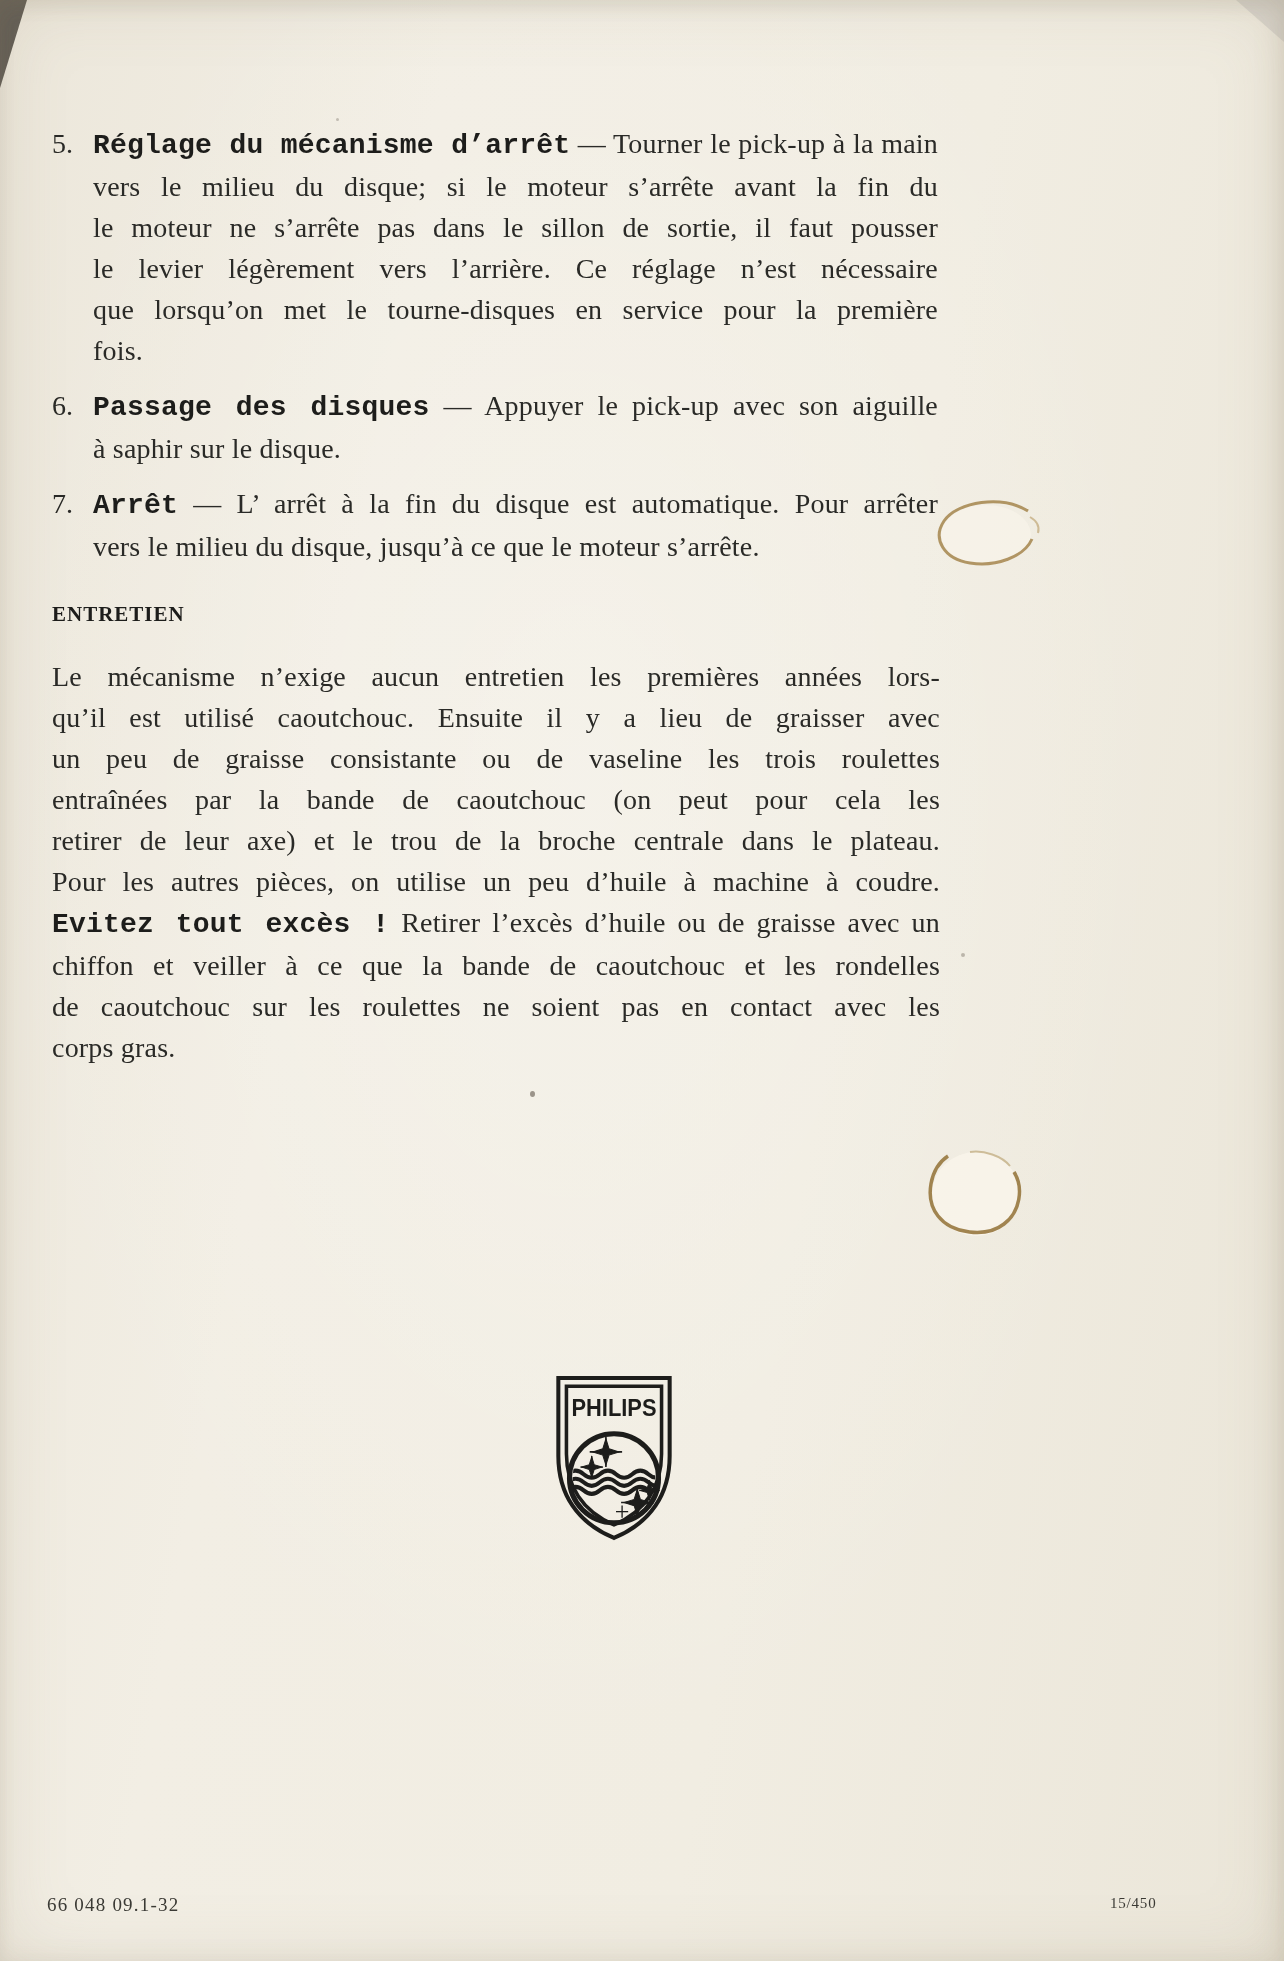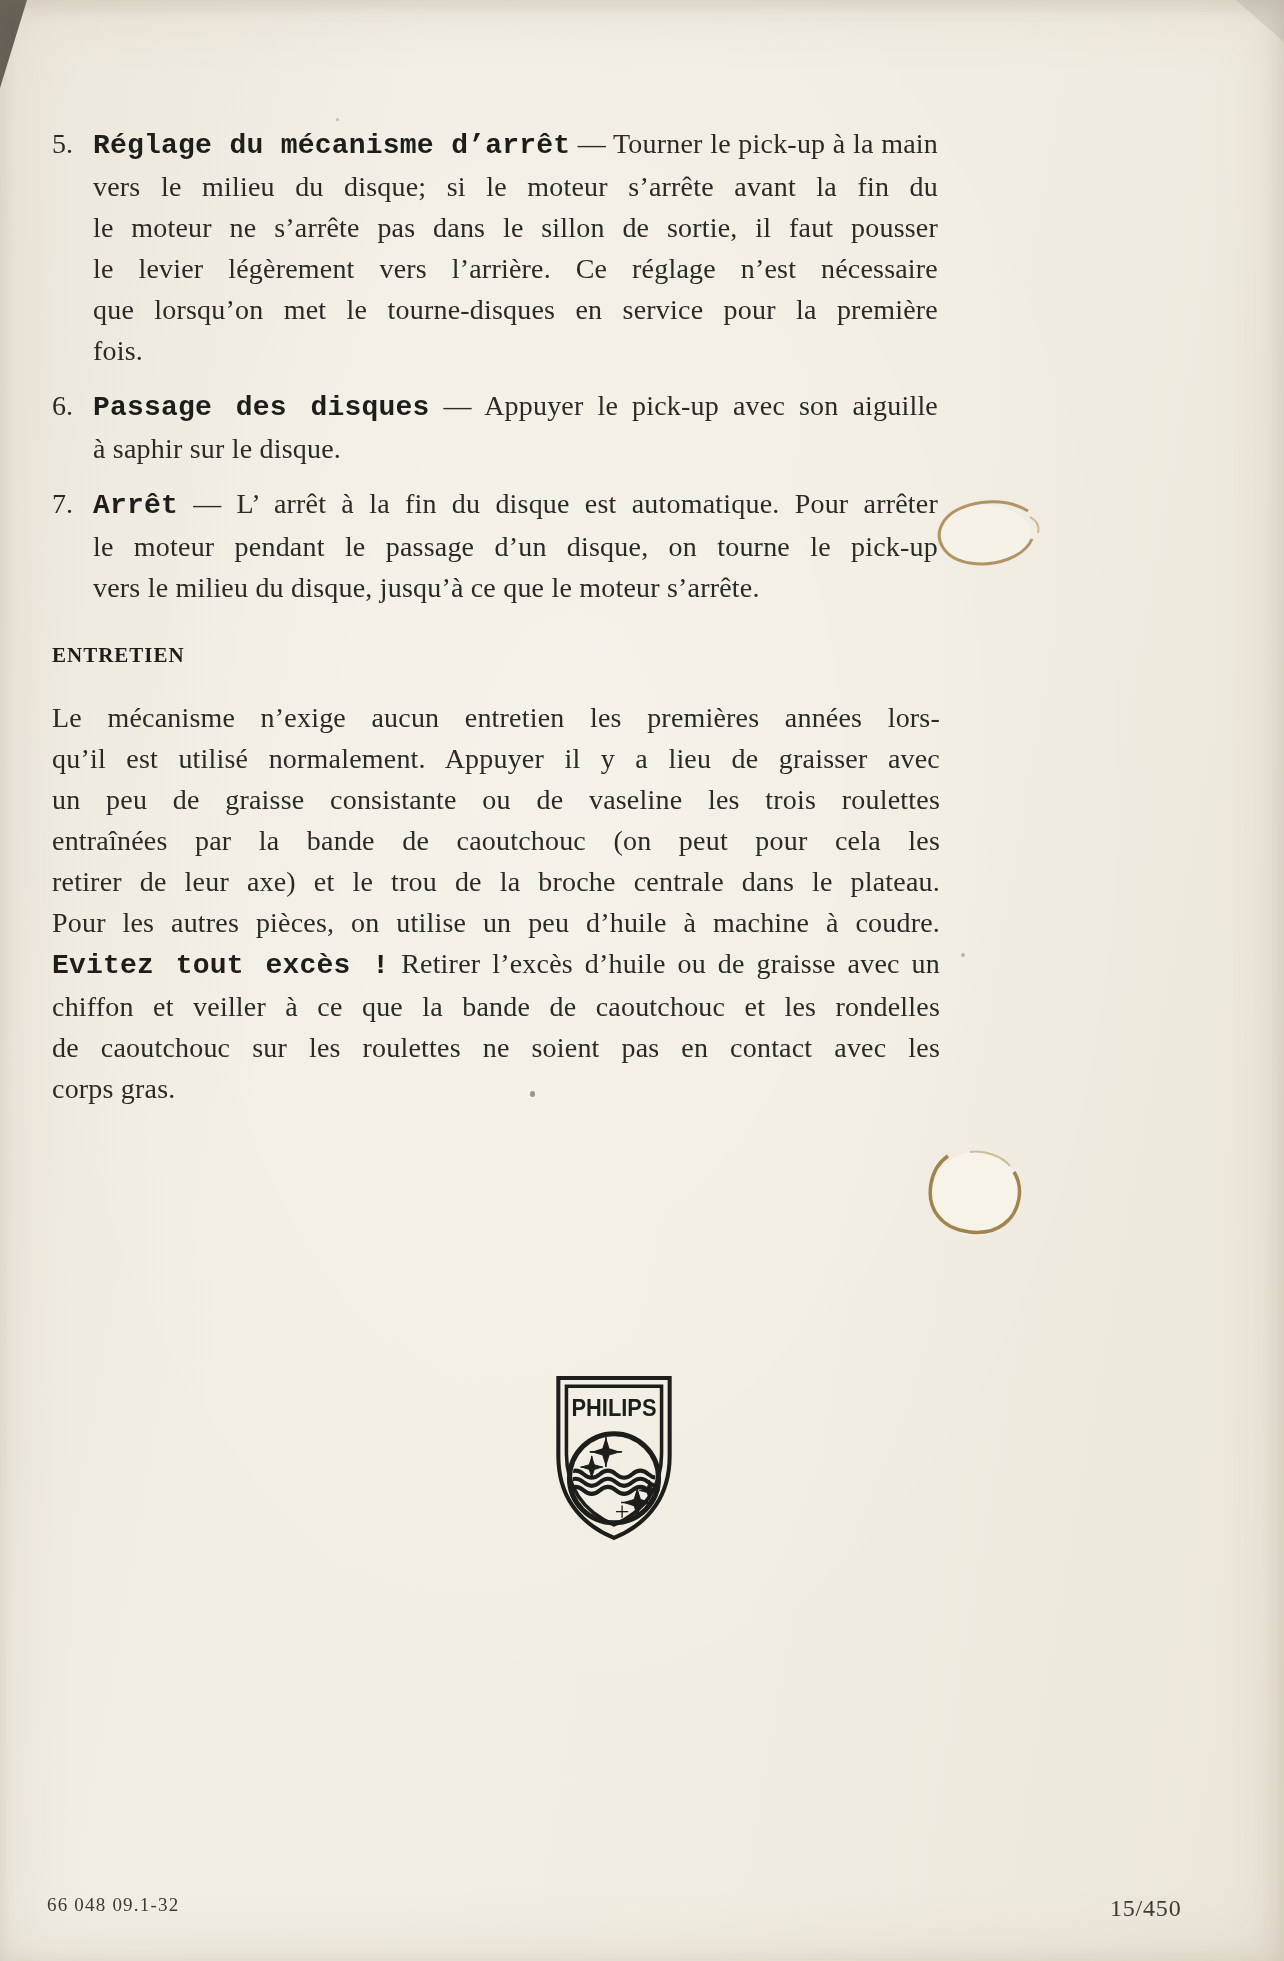--- a/index.html
+++ b/index.html
@@ -48,21 +48,21 @@
     letter-spacing:1px;margin:25px 0 20px 0;
   }
   .para{width:888px;}
   .logo{position:absolute;left:553px;top:1373px;width:122px;height:170px;}
   .footer-left{
     position:absolute;left:47px;top:1894px;
     font-size:19px;letter-spacing:1.2px;color:#3b3a35;
   }
   .footer-right{
     position:absolute;left:1110px;top:1895px;
-    font-size:24px;letter-spacing:.8px;color:#3b3a35;
+    font-size:15px;letter-spacing:.8px;color:#3b3a35;
   }
   .stain{position:absolute;pointer-events:none;}
   .stain1{left:930px;top:493px;width:112px;height:88px;}
   .stain2{left:922px;top:1142px;width:110px;height:104px;}
   .speck{position:absolute;border-radius:50%;background:#6b6257;opacity:.65;}
   .speck1{left:530px;top:1091px;width:5px;height:6px;}
   .speck2{left:961px;top:953px;width:4px;height:4px;opacity:.4;}
   .speck3{left:336px;top:118px;width:3px;height:3px;opacity:.35;}
 </style>
 </head>
@@ -90,29 +90,28 @@
           <span class="num">6.</span>
           <div class="item-body">
             <div class="line"><b>Passage des disques</b> — Appuyer le pick-up avec son aiguille</div>
             <div class="line last">à saphir sur le disque.</div>
           </div>
         </div>
         <div class="list-item">
           <span class="num">7.</span>
           <div class="item-body">
             <div class="line"><b>Arrêt</b> — L’ arrêt à la fin du disque est automatique. Pour arrêter</div>
-            <div class="line">le moteur pendant le passage d’un disque, on tourne le pick-up</div>
             <div class="line last">vers le milieu du disque, jusqu’à ce que le moteur s’arrête.</div>
           </div>
         </div>
       </section>
     <h2 class="heading">ENTRETIEN</h2>
     <section class="para">
         <div class="line">Le mécanisme n’exige aucun entretien les premières années lors-</div>
-        <div class="line">qu’il est utilisé normalement. Appuyer il y a lieu de graisser avec</div>
+        <div class="line">qu’il est utilisé caoutchouc. Ensuite il y a lieu de graisser avec</div>
         <div class="line">un peu de graisse consistante ou de vaseline les trois roulettes</div>
         <div class="line">entraînées par la bande de caoutchouc (on peut pour cela les</div>
         <div class="line">retirer de leur axe) et le trou de la broche centrale dans le plateau.</div>
         <div class="line">Pour les autres pièces, on utilise un peu d’huile à machine à coudre.</div>
         <div class="line"><b>Evitez tout excès !</b> Retirer l’excès d’huile ou de graisse avec un</div>
         <div class="line">chiffon et veiller à ce que la bande de caoutchouc et les rondelles</div>
         <div class="line">de caoutchouc sur les roulettes ne soient pas en contact avec les</div>
         <div class="line last">corps gras.</div>
       </section>
   </main>

